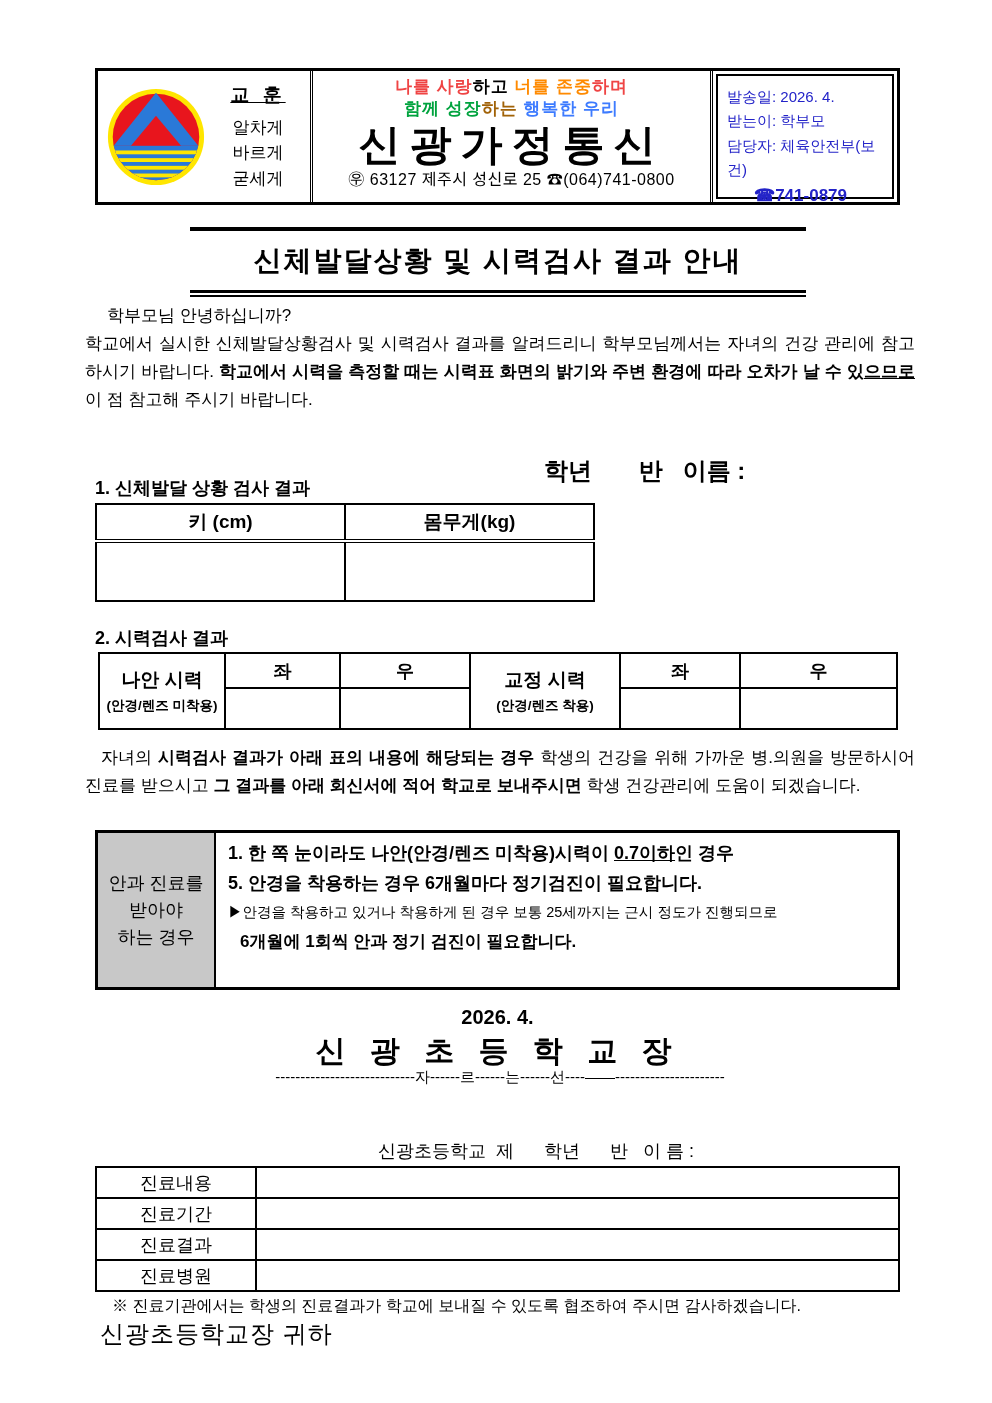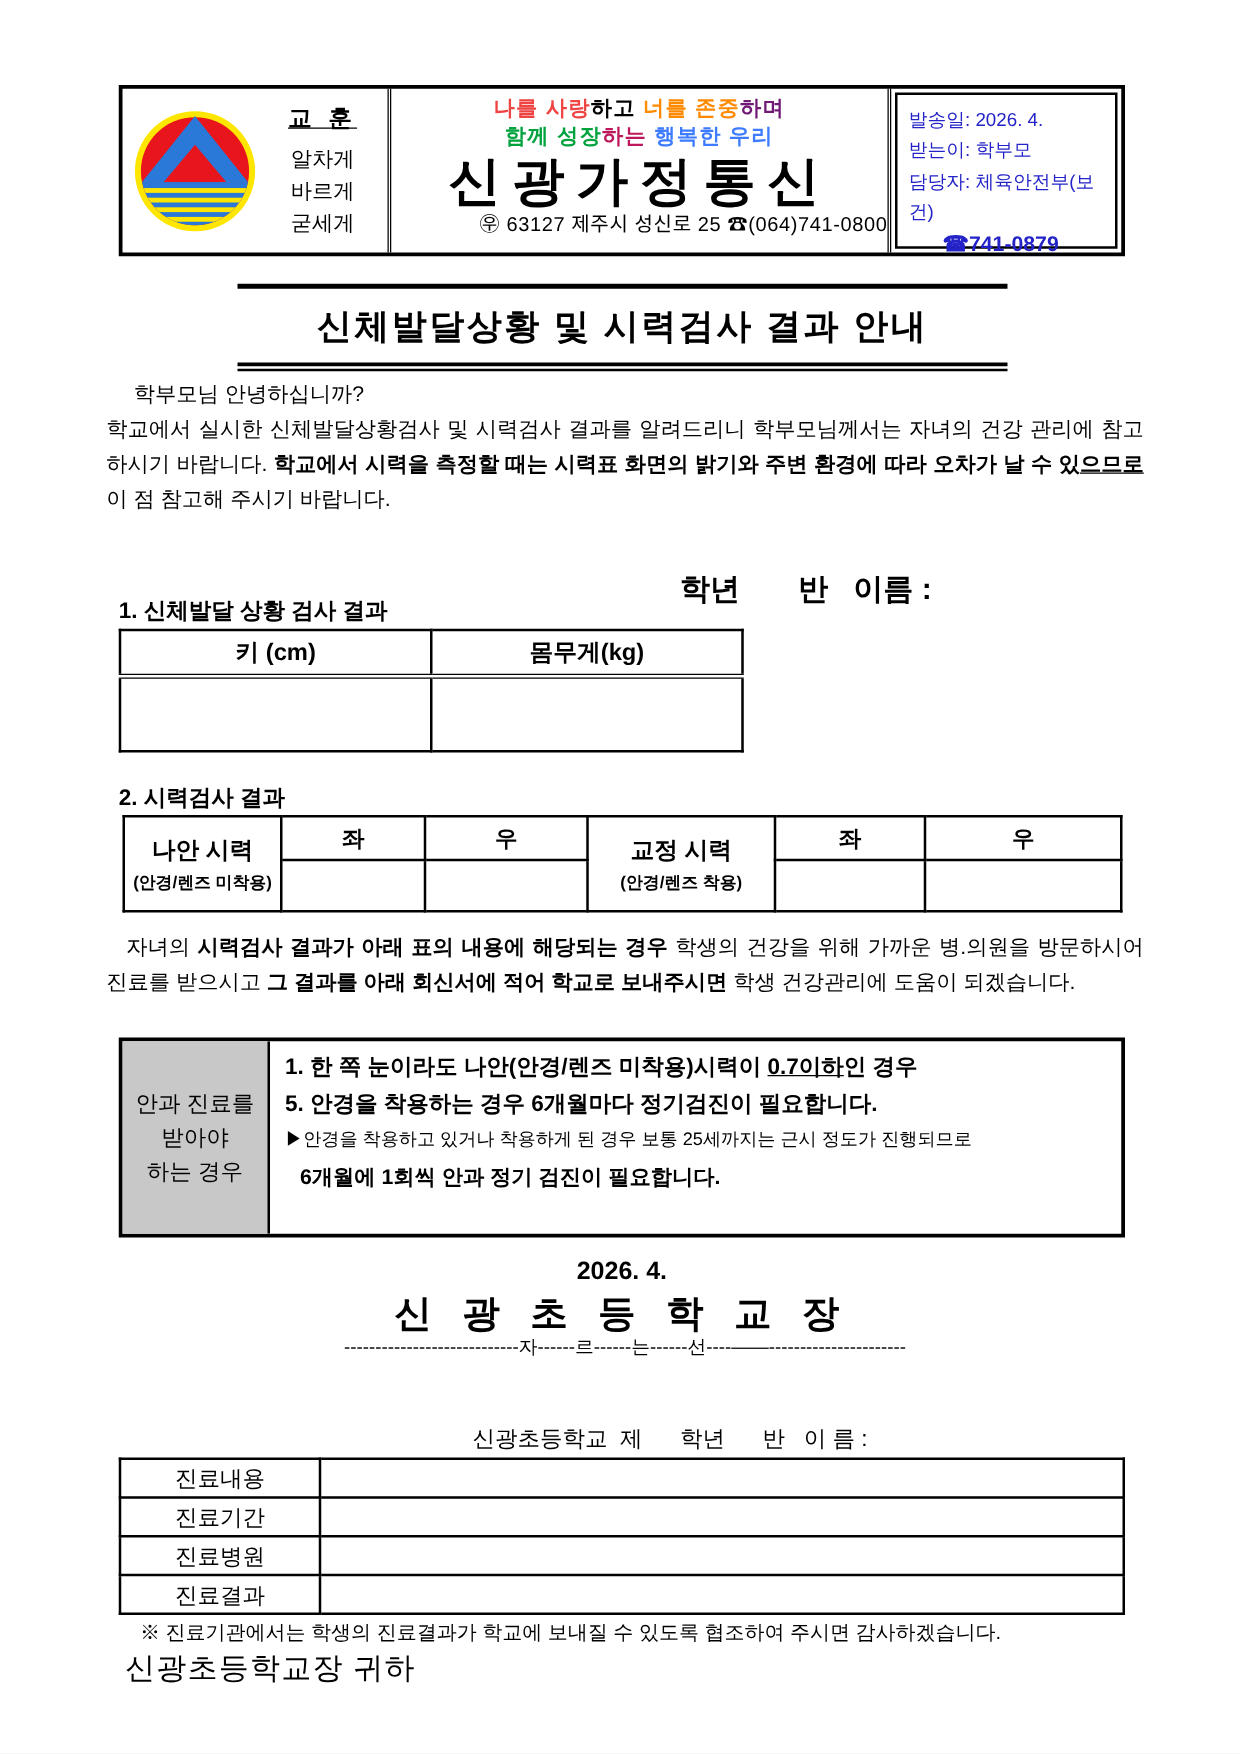--- a/index.html
+++ b/index.html
@@ -12,21 +12,21 @@
               border:3px solid #000; display:flex; }
   .h-left { width:212px; display:flex; align-items:center; padding:4px 2px 4px 6px; }
   .logo-wrap { width:104px; display:flex; justify-content:center; }
   .motto { flex:1; text-align:center; }
   .motto-title { font-size:19px; font-weight:bold; text-decoration:underline; letter-spacing:4px; margin-bottom:7px; }
   .motto-line { font-size:17px; line-height:1.5; }
   .h-center { flex:1; border-left:3px double #000; border-right:3px double #000;
               text-align:center; padding-top:5px; }
   .slogan { font-size:17px; font-weight:bold; line-height:1.3; letter-spacing:1px; }
   .paper-title { font-size:42px; font-weight:bold; letter-spacing:9px; line-height:1.12; margin-top:1px; white-space:nowrap; }
-  .paper-address { font-size:16px; letter-spacing:0.5px; margin-top:1px;text-align:right; }
+  .paper-address { font-size:16px; letter-spacing:0.5px; margin-top:1px; }
   .h-right { width:184px; padding:3px; }
   .contact-inner { border:2px solid #000; height:100%; padding:9px 8px 4px 9px;
                    font-size:15px; line-height:1.62; }
   .contact-phone { font-weight:bold; font-size:17px; text-align:center; padding-right:10px; }
 
   
   .banner { position:absolute; left:190px; top:227px; width:616px; }
   .banner-box { border-top:4px solid #000; border-bottom:3px solid #000; text-align:center;
                 font-size:28px; font-weight:bold; letter-spacing:2px; padding:11px 0 10px; }
   .banner-thin { border-top:2px solid #000; margin-top:2px; }
@@ -115,22 +115,22 @@
         </svg>
       </div>
       <div class="motto">
         <div class="motto-title">교 훈</div>
         <div class="motto-line">알차게</div>
         <div class="motto-line">바르게</div>
         <div class="motto-line">굳세게</div>
       </div>
     </div>
     <div class="h-center">
-      <div class="slogan"><span style="color: #ef4444;">나를 사랑</span><span style="color: rgb(0, 0, 0);">하고 </span><span style="color: rgb(255, 138, 0);">너를 존중</span><span style="color: #701a75;">하며</span></div>
-      <div class="slogan"><span style="color: rgb(0, 163, 62);">함께 성장</span><span style="color: #be185d;">하는 </span><span style="color: rgb(61, 123, 255);">행복한 우리</span></div>
+      <div class="slogan"><span style="color: #ef4444;">나를 사랑</span><span style="color: rgb(0, 0, 0);">하고 </span><span style="color: rgb(255, 138, 0);">너를 존중</span><span style="color: #ef4444;">하며</span></div>
+      <div class="slogan"><span style="color: rgb(0, 163, 62);">함께 성장</span><span style="color: #a16207;">하는 </span><span style="color: rgb(61, 123, 255);">행복한 우리</span></div>
       <div class="paper-title">신광가정통신</div>
       <div class="paper-address">㉾ 63127 제주시 성신로 25 ☎(064)741-0800</div>
     </div>
     <div class="h-right">
       <div class="contact-inner" style="color: rgb(35, 35, 200);">
         <div>발송일: 2026. 4.</div>
         <div>받는이: 학부모</div>
         <div>담당자: 체육안전부(보건)</div>
         <div class="contact-phone">☎741-0879</div>
       </div>
@@ -214,25 +214,25 @@
     <tbody>
         <tr>
       <td class="lbl">진료내용</td>
       <td></td>
     </tr>
     <tr>
       <td class="lbl">진료기간</td>
       <td></td>
     </tr>
     <tr>
+      <td class="lbl">진료결과</td>
+      <td></td>
+    </tr>
+    <tr>
       <td class="lbl">진료병원</td>
-      <td></td>
-    </tr>
-    <tr>
-      <td class="lbl">진료결과</td>
       <td></td>
     </tr>
   </tbody>
     </table>
   <div class="reply-note">※ 진료기관에서는 학생의 진료결과가 학교에 보내질 수 있도록 협조하여 주시면 감사하겠습니다.</div>
   <div class="reply-addressee">신광초등학교장  귀하</div>
 
 </div>
 
 </body></html>

